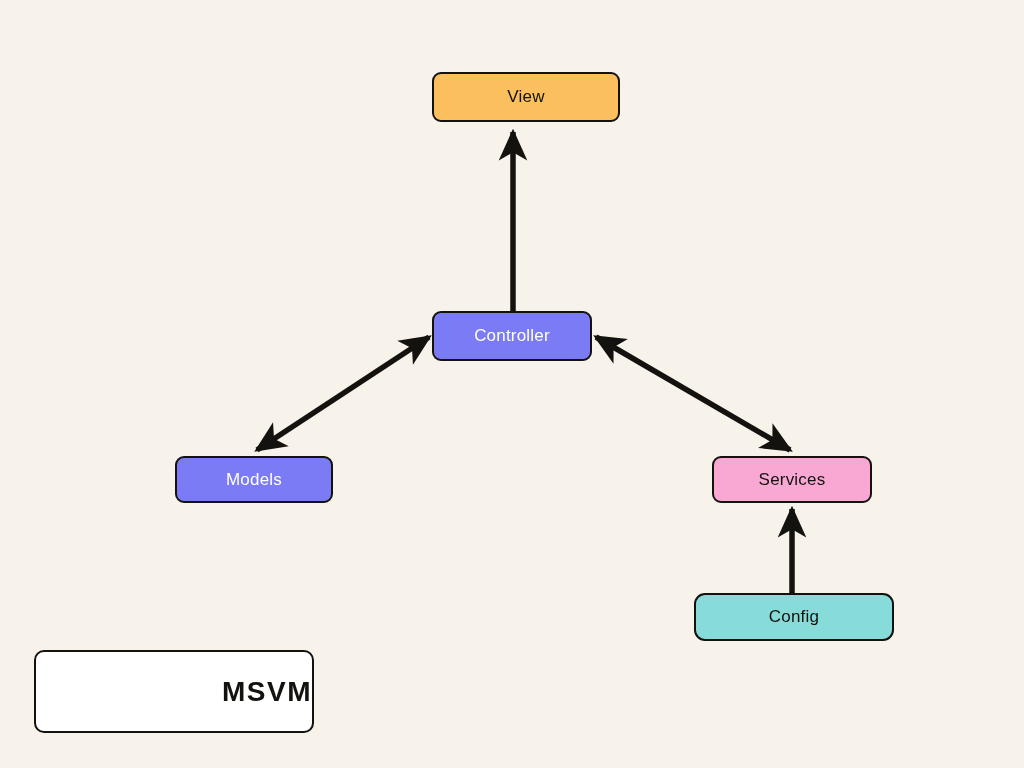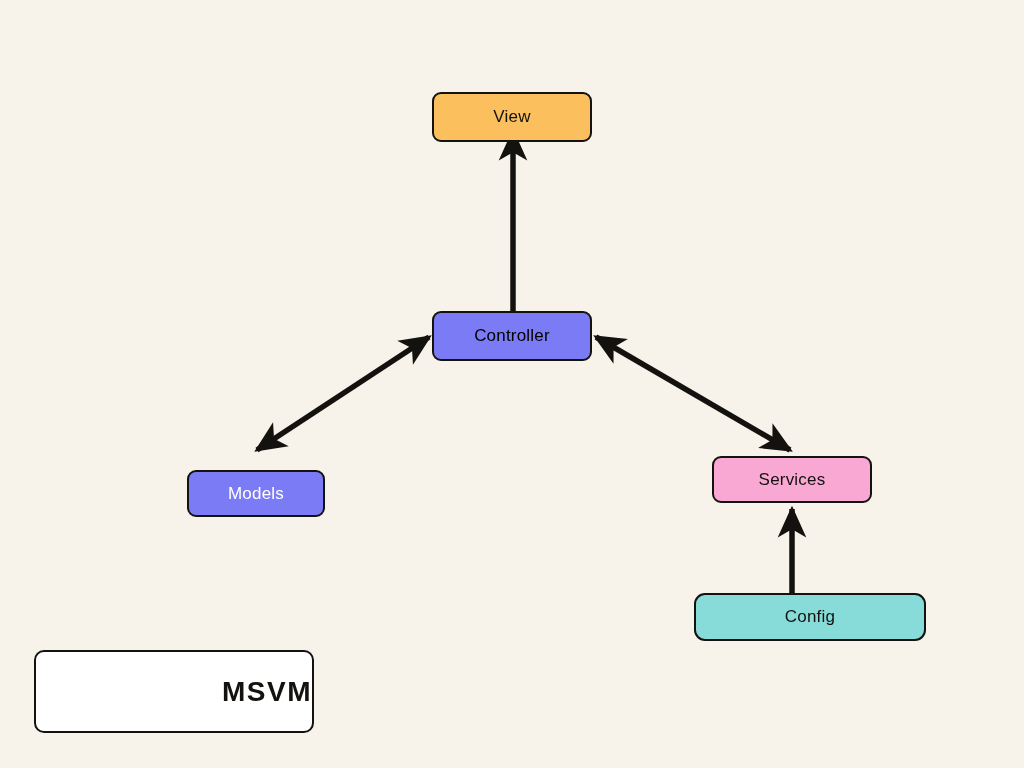--- a/index.html
+++ b/index.html
@@ -29,55 +29,54 @@
     display: flex;
     align-items: center;
     justify-content: center;
     font-size: 17px;
     letter-spacing: 0.2px;
     font-family: "Liberation Sans", sans-serif;
     z-index: 3;
   }
   #node-view {
     left: 432px;
-    top: 92px;
-    width: 160px;
+    top: 72px;
+    width: 188px;
     height: 50px;
     background: #fbbf5e;
     color: #14120f;
   }
   #node-controller {
     left: 432px;
     top: 311px;
     width: 160px;
     height: 50px;
     background: #7b7bf5;
-    color: #000000;
+    color: #ffffff;
   }
   #node-models {
     left: 175px;
-    top: 470px;
-    width: 138px;
+    top: 456px;
+    width: 158px;
     height: 47px;
     background: #7b7bf5;
     color: #ffffff;
-    margin-left: 12px;
   }
   #node-services {
     left: 712px;
     top: 456px;
     width: 160px;
     height: 47px;
     background: #f9a8d4;
     color: #14120f;
   }
   #node-config {
     left: 694px;
     top: 593px;
-    width: 232px;
+    width: 200px;
     height: 48px;
     background: #87dbd8;
     color: #14120f;
     border-radius: 11px;
   }
   #legend-msvm {
     position: absolute;
     left: 34px;
     top: 650px;
     width: 280px;

